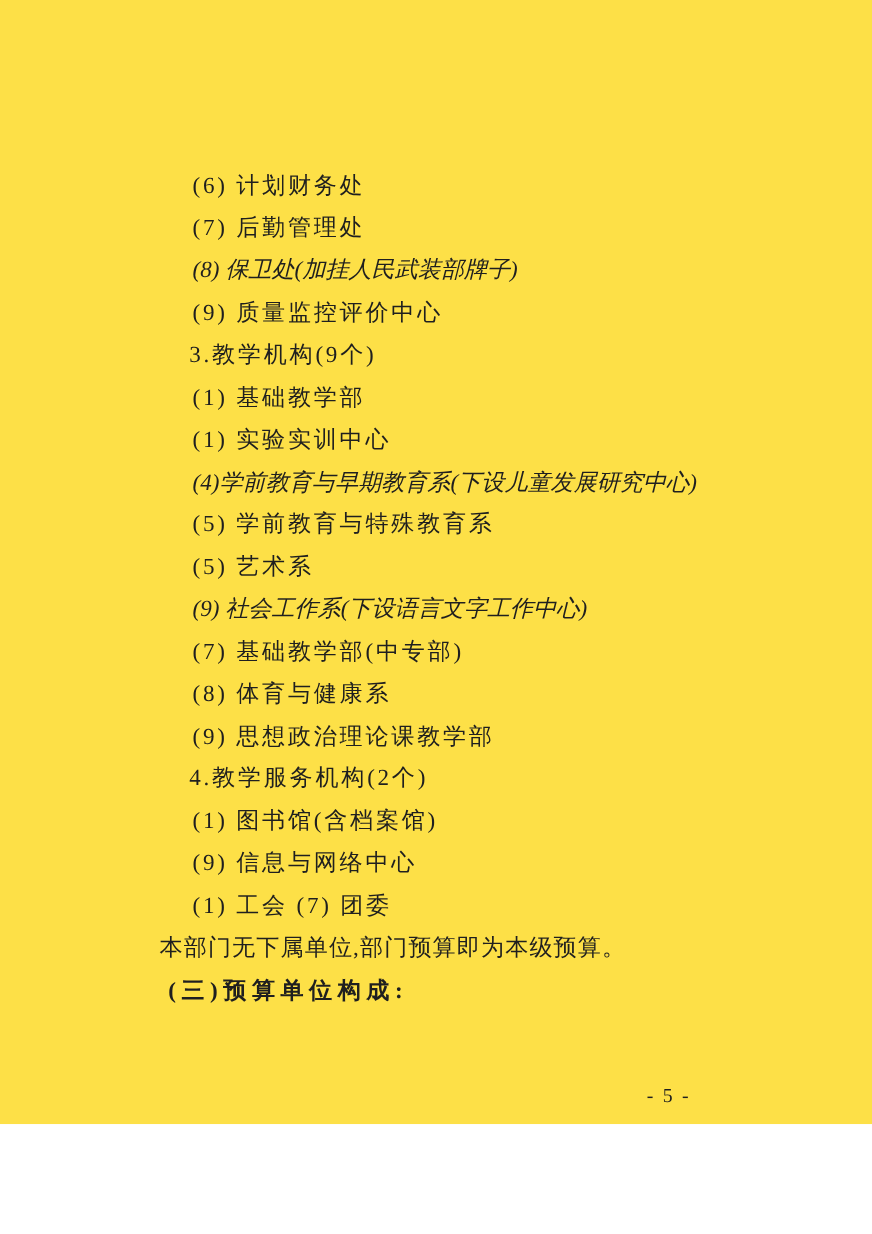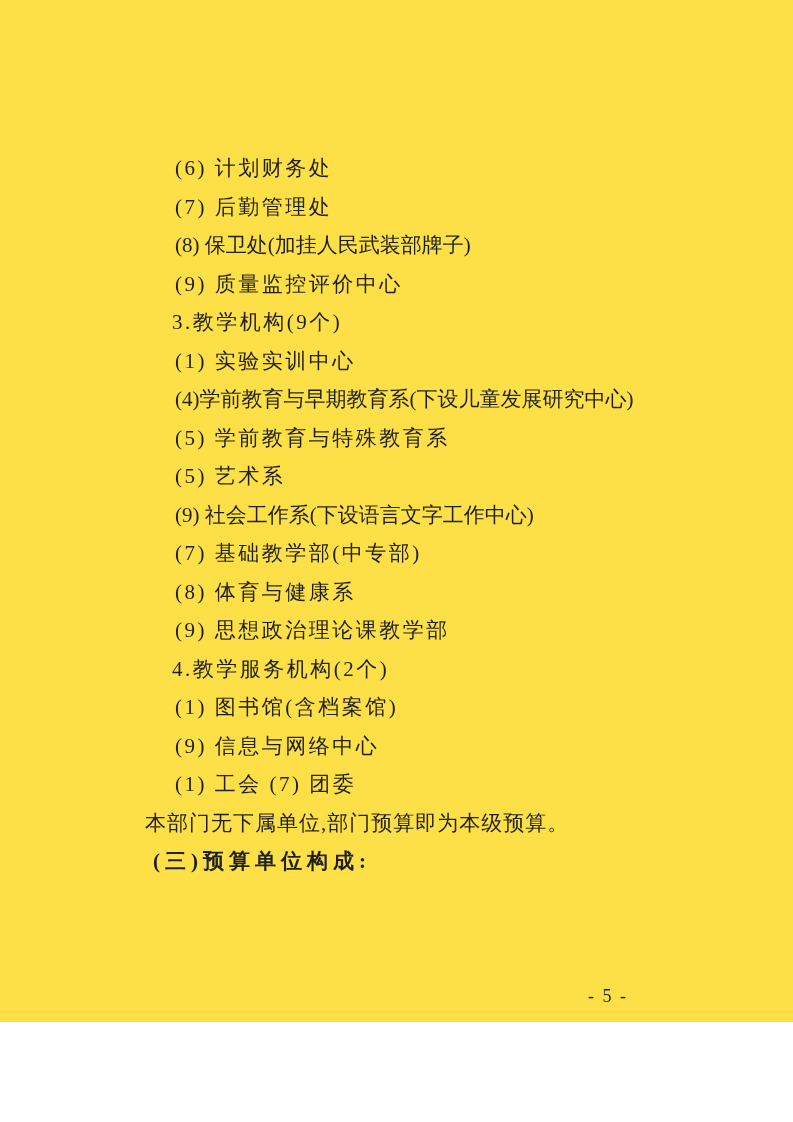--- a/index.html
+++ b/index.html
@@ -26,21 +26,21 @@
     margin: 0;
     padding: 0;
     height: 38.5px;
     line-height: 38.5px;
     font-size: 21px;
     white-space: nowrap;
     letter-spacing: 2.5px;
   }
   .ln.item    { padding-left: 30px; }
   .ln.section { padding-left: 27px; }
-  .ln.tight   { letter-spacing: 0px; }
+  .ln.tight   { letter-spacing: 0px; font-style: italic; }
   .ln.heading {
     padding-left: 8px;
     font-weight: bold;
     letter-spacing: 5px;
   }
   .ln.body-para {
     padding-left: 0;
     letter-spacing: 1px;
   }
   .page-number {
@@ -56,20 +56,21 @@
 </head>
 <body>
 
 <div class="page">
   <div class="doc">
     <p class="ln item">(6) 计划财务处</p>
     <p class="ln item">(7) 后勤管理处</p>
     <p class="ln item tight">(8) 保卫处(加挂人民武装部牌子)</p>
     <p class="ln item">(9) 质量监控评价中心</p>
     <p class="ln section">3.教学机构(9个)</p>
+    <p class="ln item">(1) 基础教学部</p>
     <p class="ln item">(1) 实验实训中心</p>
     <p class="ln item tight">(4)学前教育与早期教育系(下设儿童发展研究中心)</p>
     <p class="ln item">(5) 学前教育与特殊教育系</p>
     <p class="ln item">(5) 艺术系</p>
     <p class="ln item tight">(9) 社会工作系(下设语言文字工作中心)</p>
     <p class="ln item">(7) 基础教学部(中专部)</p>
     <p class="ln item">(8) 体育与健康系</p>
     <p class="ln item">(9) 思想政治理论课教学部</p>
     <p class="ln section">4.教学服务机构(2个)</p>
     <p class="ln item">(1) 图书馆(含档案馆)</p>

